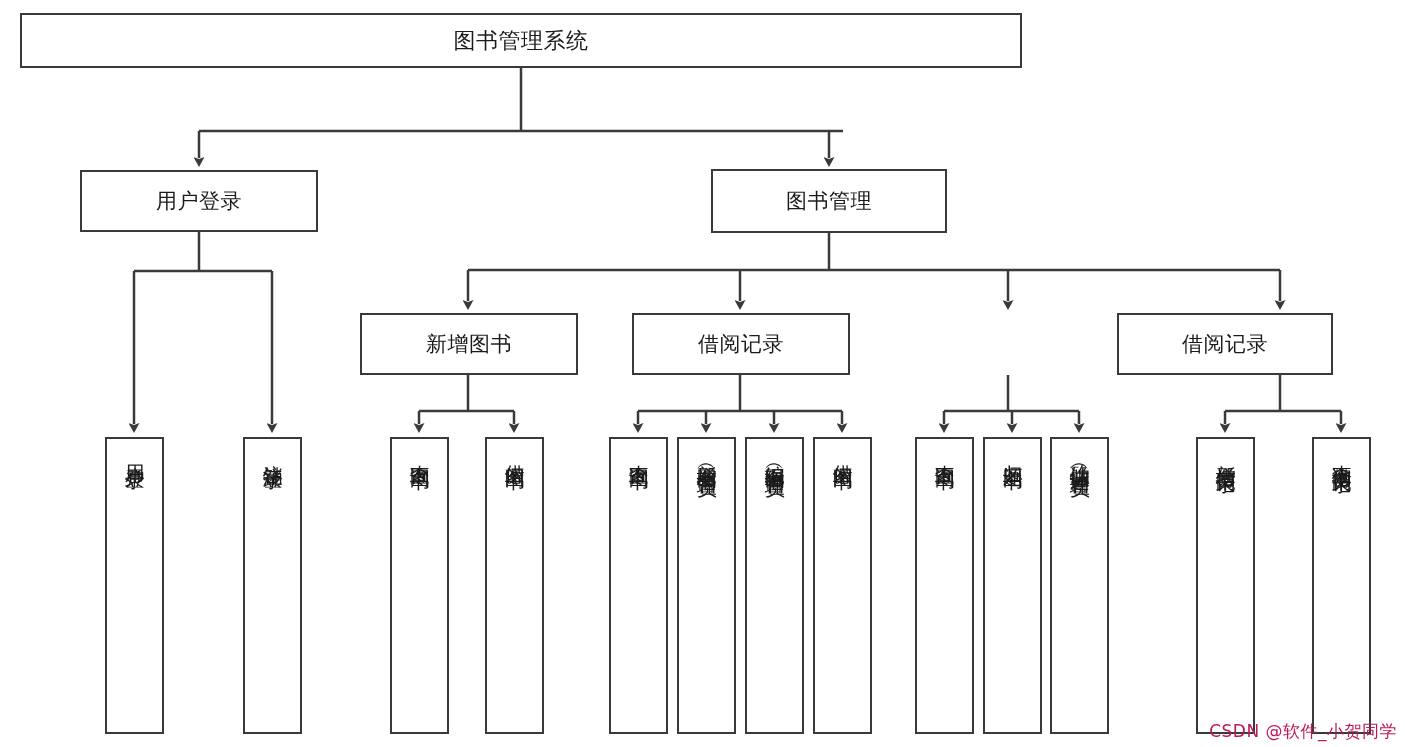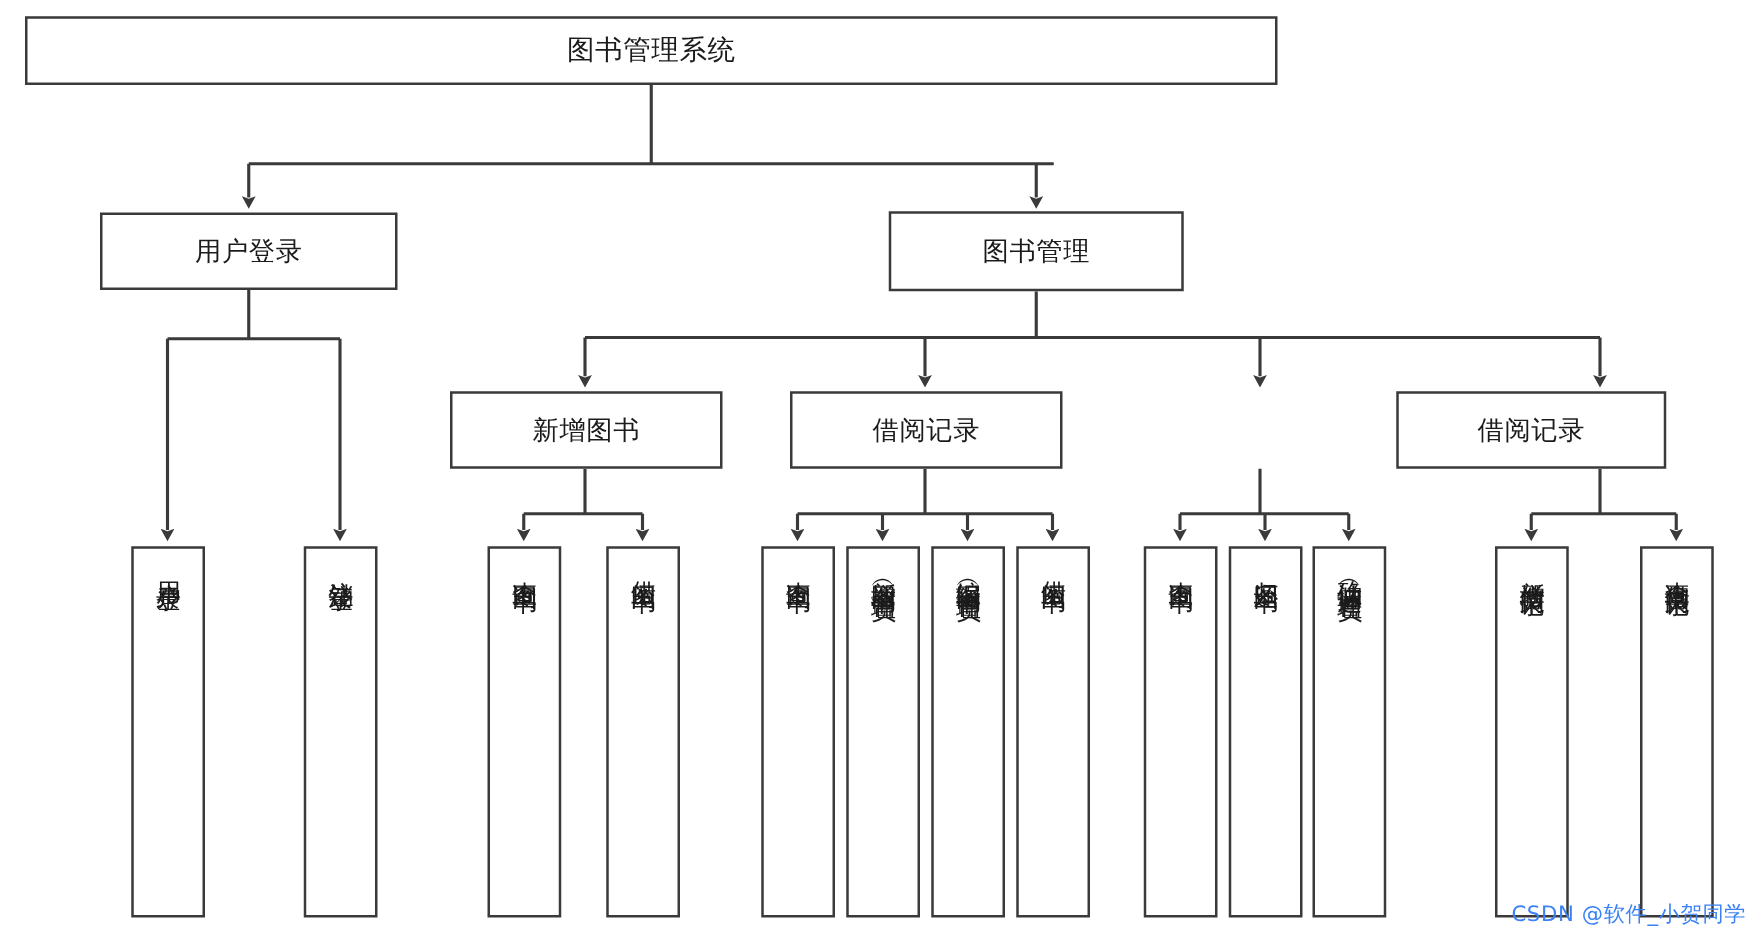--- a/index.html
+++ b/index.html
@@ -40,21 +40,21 @@
     line-height:1.18;
     letter-spacing:2px;
     white-space:nowrap;
     -webkit-text-orientation:upright;
   }
   .watermark{
     position:absolute;
     right:8px;
     bottom:4px;
     font-size:17px;
-    color:#3b82f6;
+    color:#be185d;
     letter-spacing:0.5px;
     white-space:nowrap;
     pointer-events:none;
   }
 </style>
 </head>
 <body>
 
 <div id="diagram-root">
 

